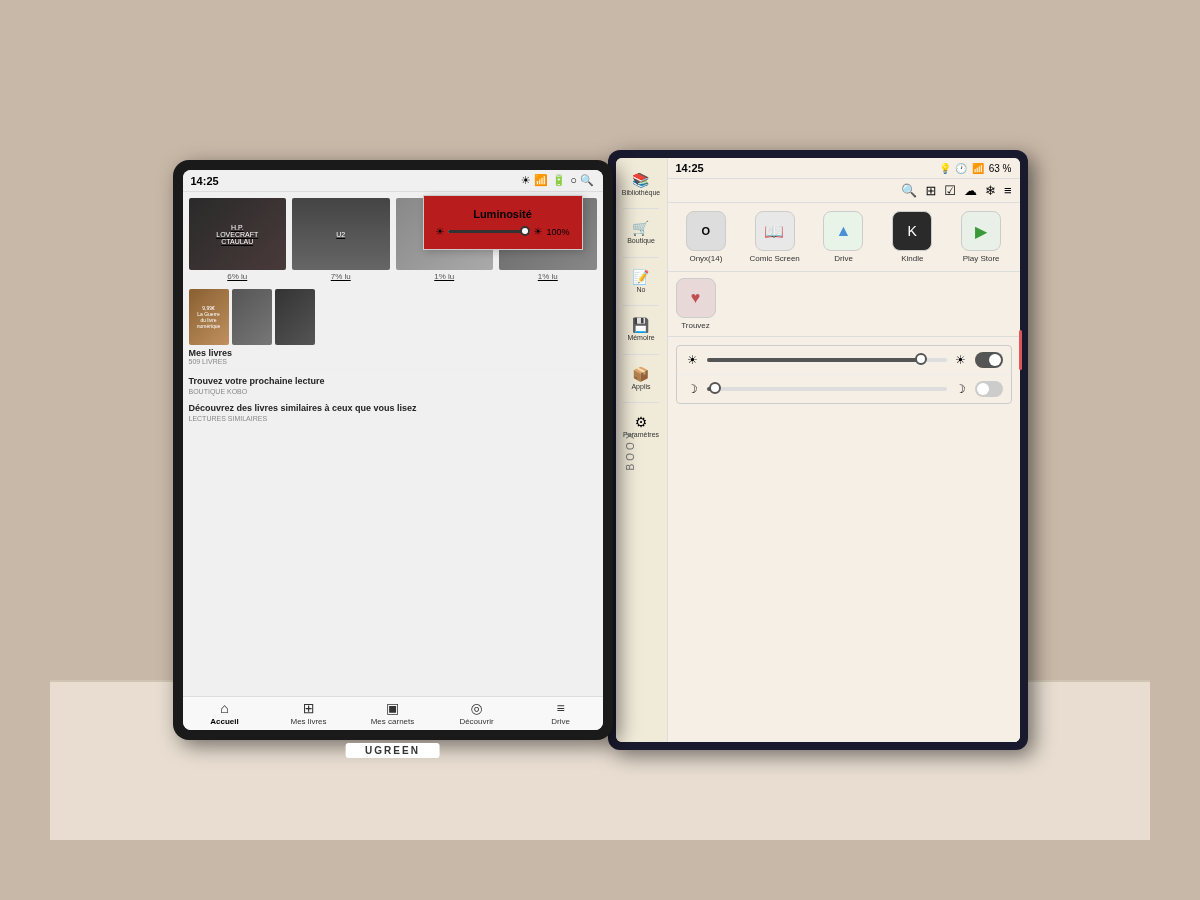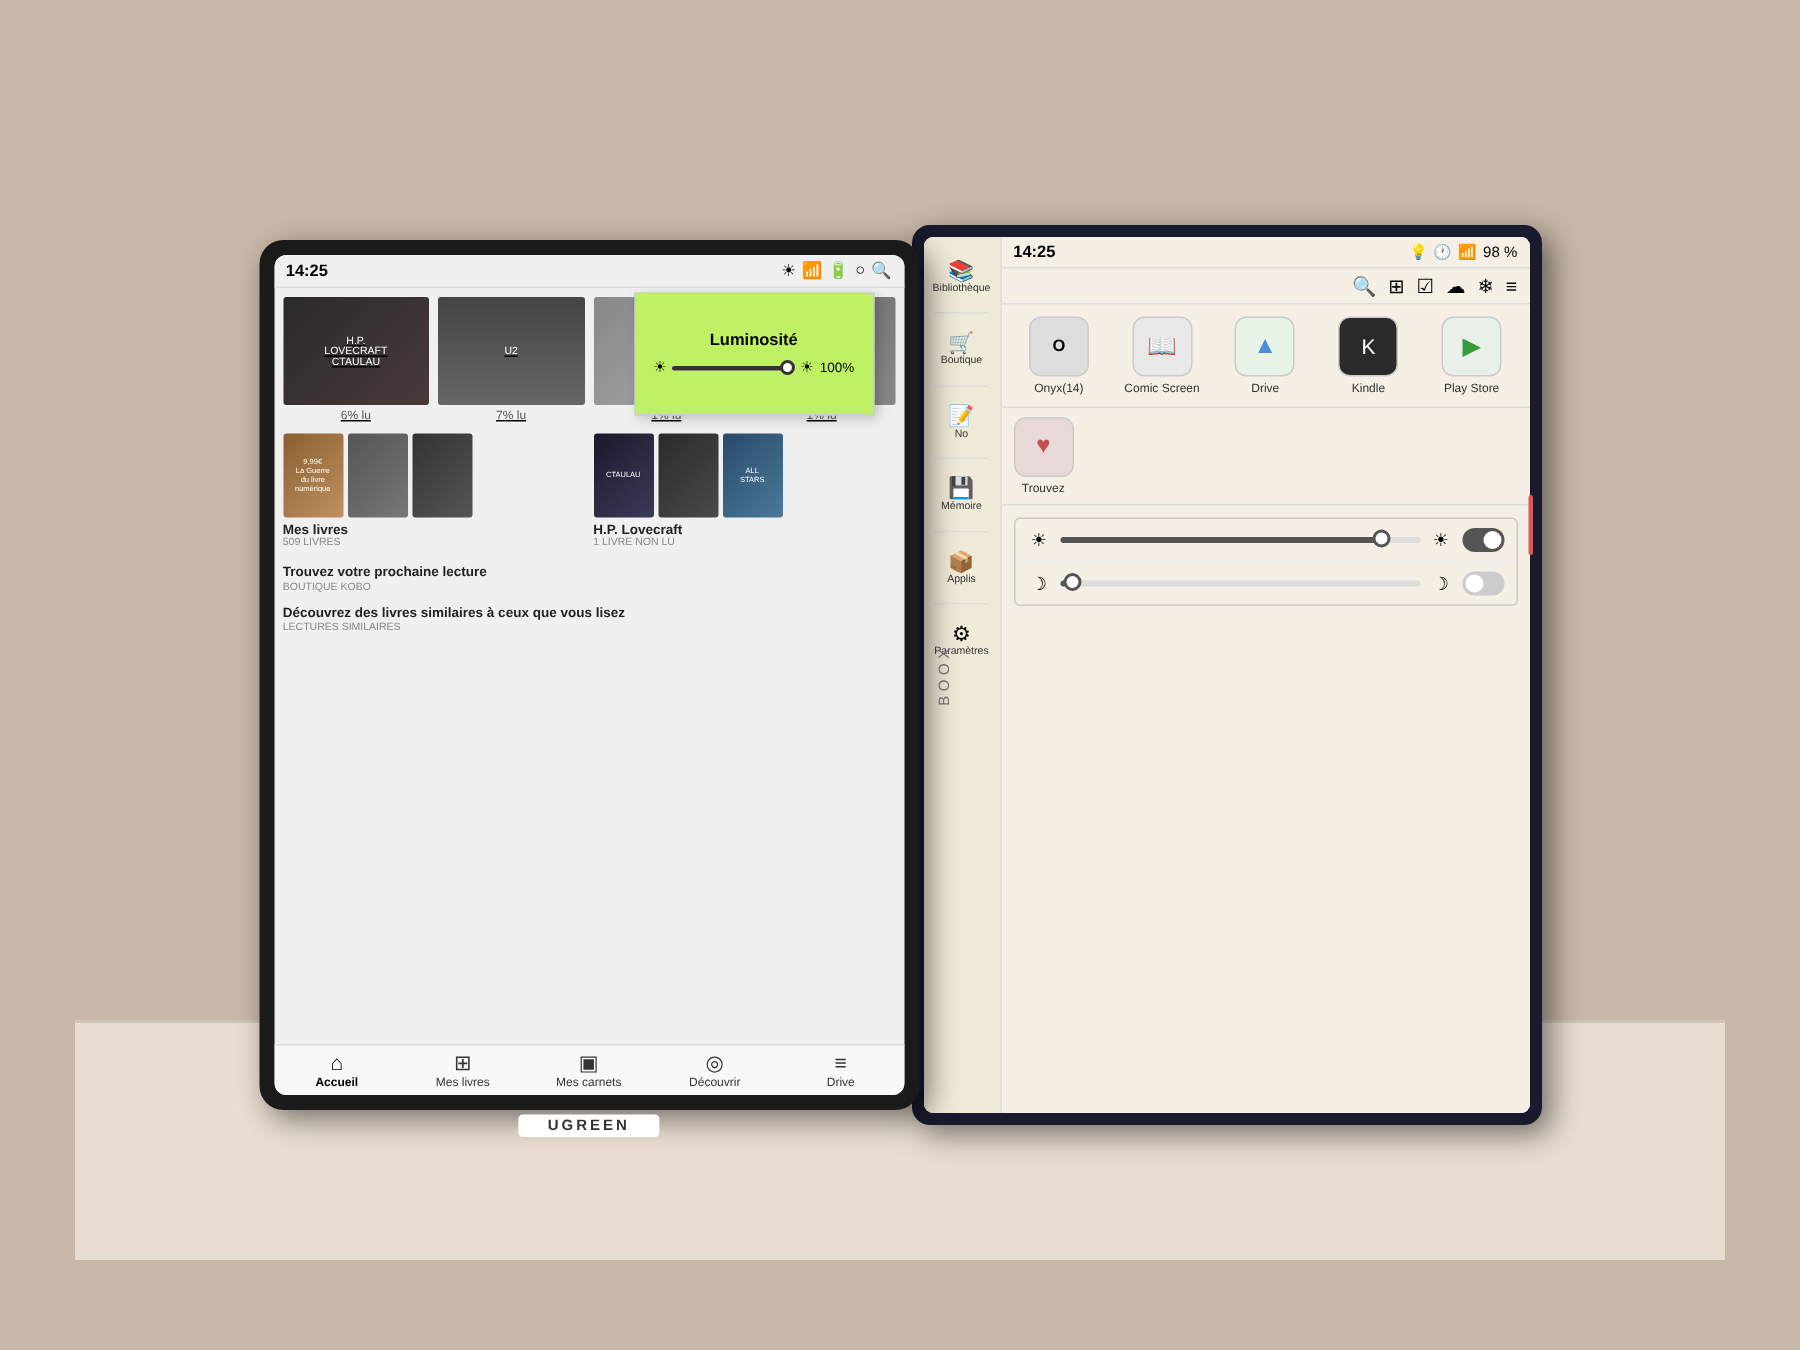--- a/index.html
+++ b/index.html
@@ -73,23 +73,23 @@
       background: #f0f0f0;
       border-bottom: 1px solid #ddd;
     }
     .kobo-time { font-weight: bold; font-size: 11px; }
     .kobo-icons { display: flex; gap: 4px; font-size: 11px; }
     
     .brightness-popup {
       position: absolute;
       top: 25px;
       right: 20px;
-      background: #bef264;
+      background: #b91c1c;
       border: 1px solid #ccc;
-      padding: 25px 12px;
+      padding: 12px 12px;
       width: 160px;
       z-index: 20;
       box-shadow: 2px 2px 8px rgba(0,0,0,0.2);
     }
     .brightness-title { font-size: 11px; font-weight: bold; margin-bottom: 6px; text-align: center; }
     .brightness-row { display: flex; align-items: center; gap: 4px; font-size: 10px; }
     .brightness-bar { flex: 1; height: 3px; background: #ddd; position: relative; border-radius: 2px; }
     .brightness-fill { height: 100%; background: #333; border-radius: 2px; }
     .brightness-knob { position: absolute; right: 0; top: -4px; width: 10px; height: 10px; background: white; border: 2px solid #333; border-radius: 50%; }
     .brightness-pct { font-size: 9px; }
@@ -355,33 +355,20 @@
               <div style="width:40px;height:56px;background:linear-gradient(135deg,#8a6030,#c09060);border-radius:2px;display:flex;align-items:center;justify-content:center;">
                 <span style="color:white;font-size:5px;text-align:center;padding:1px;">9,99€<br>La Guerre<br>du livre<br>numérique</span>
               </div>
               <div style="width:40px;height:56px;background:linear-gradient(135deg,#555,#777);border-radius:2px;"></div>
               <div style="width:40px;height:56px;background:linear-gradient(135deg,#333,#555);border-radius:2px;"></div>
             </div>
             <div class="section-title">Mes livres</div>
             <div class="section-subtitle">509 LIVRES</div>
           </div>
 
-          <div style="flex:1;">
-            <div style="display:flex;gap:3px;margin-bottom:3px;">
-              <div style="width:40px;height:56px;background:linear-gradient(135deg,#1a1a2a,#3a3a5a);border-radius:2px;display:flex;align-items:center;justify-content:center;">
-                <span style="color:white;font-size:5px;text-align:center;">CTAULAU</span>
-              </div>
-              <div style="width:40px;height:56px;background:linear-gradient(135deg,#2a2a2a,#4a4a4a);border-radius:2px;"></div>
-              <div style="width:40px;height:56px;background:linear-gradient(135deg,#2a4a6a,#4a7a9a);border-radius:2px;display:flex;align-items:center;justify-content:center;">
-                <span style="color:white;font-size:5px;text-align:center;">ALL<br>STARS</span>
-              </div>
-            </div>
-            <div class="section-title">H.P. Lovecraft</div>
-            <div class="section-subtitle">1 LIVRE NON LU</div>
-          </div>
         </div>
 
         <div class="promo-row">
           <div class="promo-item">
             <div class="promo-title">Trouvez votre prochaine lecture</div>
             <div class="promo-sub">BOUTIQUE KOBO</div>
           </div>
           <div class="promo-item">
             <div class="promo-title">Découvrez des livres similaires à ceux que vous lisez</div>
             <div class="promo-sub">LECTURES SIMILAIRES</div>
@@ -455,21 +442,21 @@
       </div>
 
       <div class="boox-main">
 
         <div class="boox-topbar">
           <span class="boox-time">14:25</span>
           <div class="boox-status-icons">
             <span>💡</span>
             <span>🕐</span>
             <span>📶</span>
-            <span class="battery-pct">98 %</span>
+            <span class="battery-pct">63 %</span>
           </div>
         </div>
 
         <div class="boox-toolbar">
           <span>🔍</span>
           <span>⊞</span>
           <span>☑</span>
           <span>☁</span>
           <span>❄</span>
           <span>≡</span>

